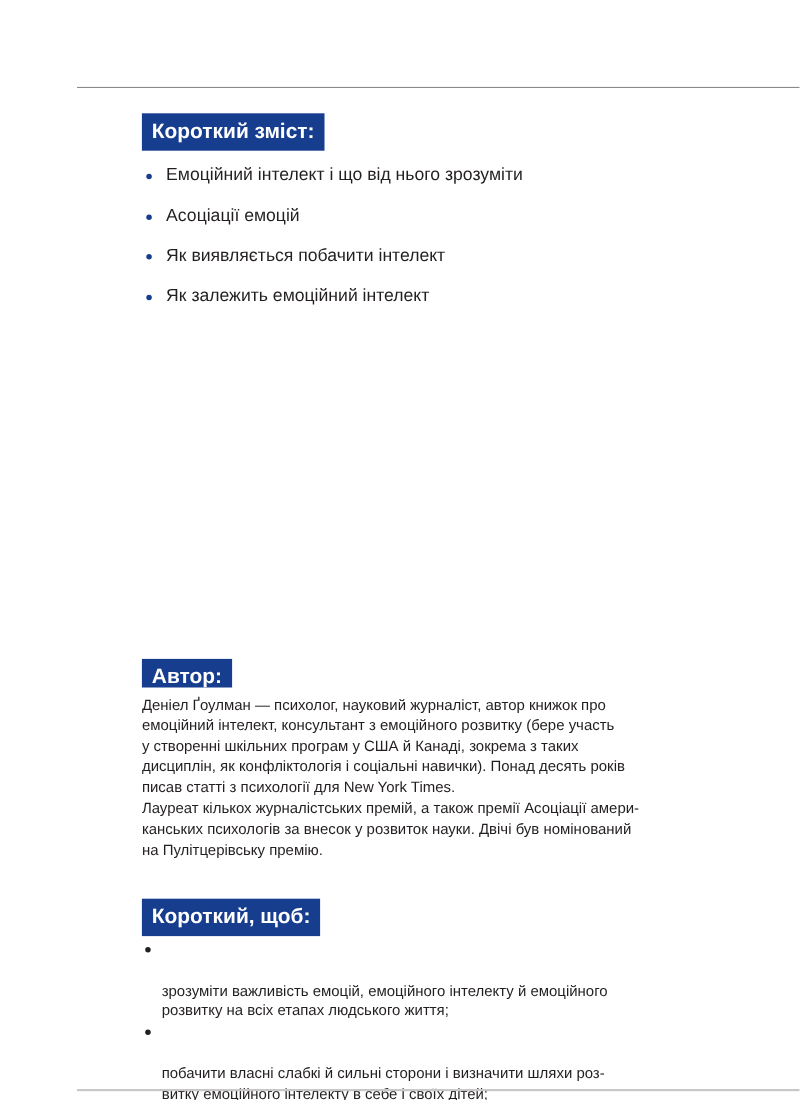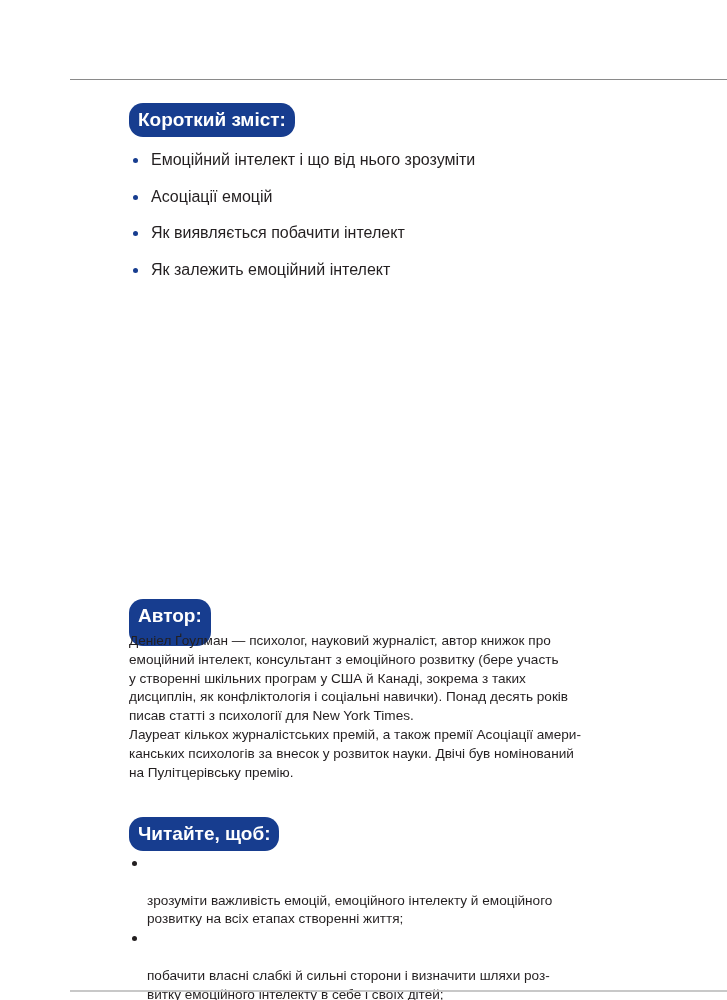--- a/index.html
+++ b/index.html
@@ -34,24 +34,23 @@
     .section-label {
       position: absolute;
       left: 129px;
       background: #173d8f;
       color: #ffffff;
       font-weight: bold;
       font-size: 19px;
       line-height: 34px;
       padding: 0 9px 0 9px;
       white-space: nowrap;
-      border-radius: 14px;
     }
     .label-summary { top: 103px; height: 34px; }
-    .label-author  { top: 599px; height: 47px; line-height: 33px; }
+    .label-author  { top: 599px; height: 26px; line-height: 33px; }
     .label-read    { top: 817px; height: 34px; }
 
     .summary-list {
       position: absolute;
       left: 129px;
       top: 147px;
       margin: 0;
       padding: 0;
       list-style: none;
     }
@@ -146,27 +145,27 @@
   <p>Деніел Ґоулман — психолог, науковий журналіст, автор книжок про
 емоційний інтелект, консультант з емоційного розвитку (бере участь
 у створенні шкільних програм у США й Канаді, зокрема з таких
 дисциплін, як конфліктологія і соціальні навички). Понад десять років
 писав статті з психології для New York Times.</p>
   <p>Лауреат кількох журналістських премій, а також премії Асоціації амери-
 канських психологів за внесок у розвиток науки. Двічі був номінований
 на Пулітцерівську премію.</p>
 </div>
 
-<div class="section-label label-read">Читайте, щоб:</div>
+<div class="section-label label-read">Короткий, щоб:</div>
 
 <ul class="read-list">
   <li>
     <span class="bullet"></span>
     <span>зрозуміти важливість емоцій, емоційного інтелекту й емоційного
-розвитку на всіх етапах створенні життя;</span>
+розвитку на всіх етапах людського життя;</span>
   </li>
   <li>
     <span class="bullet"></span>
     <span>побачити власні слабкі й сильні сторони і визначити шляхи роз-
 витку емоційного інтелекту в себе і своїх дітей;</span>
   </li>
 
 </ul>
 
 <div class="rule-bottom"></div>

